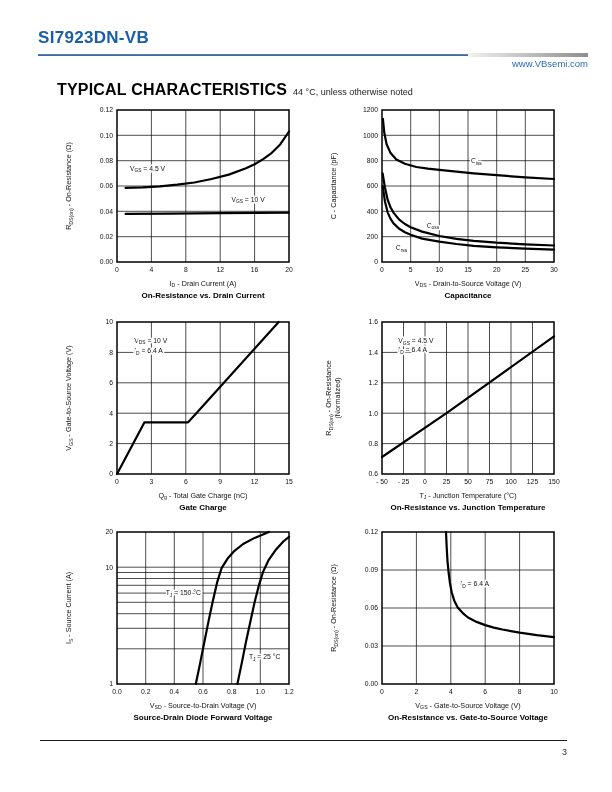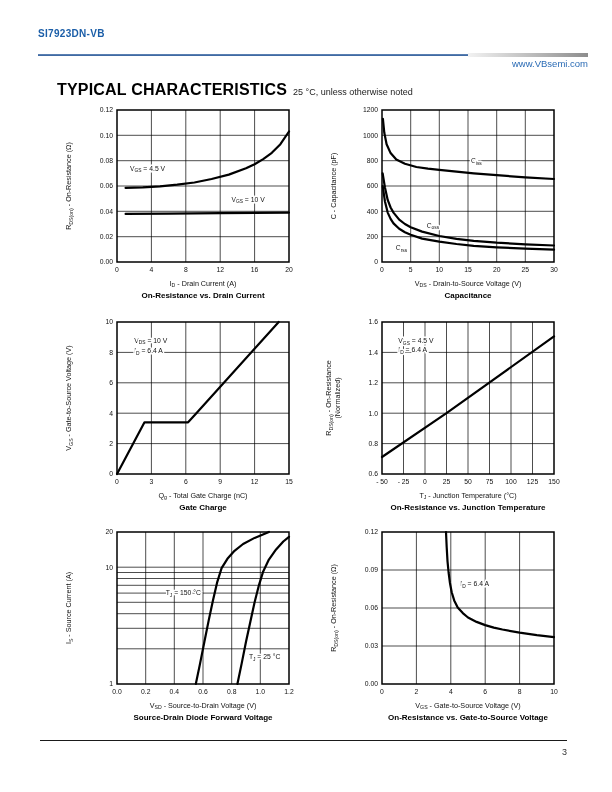--- a/index.html
+++ b/index.html
@@ -1,18 +1,18 @@
 <!DOCTYPE html>
 <html><head>
 <meta charset="utf-8">
 <style>
   html,body{margin:0;padding:0;background:#fff;}
   .page{position:relative;width:612px;height:792px;background:#fff;overflow:hidden;
         font-family:"Liberation Sans",sans-serif;color:#111;}
-  .doc-title{position:absolute;left:38px;top:28px;font-size:10px;font-weight:bold;color:#1b5ea8;letter-spacing:.3px;}
+  .doc-title{position:absolute;left:38px;top:28px;font-size:17px;font-weight:bold;color:#1b5ea8;letter-spacing:.3px;}
   .title-rule{position:absolute;left:38px;top:54px;width:430px;height:2.4px;
               background:linear-gradient(#6589b8,#34609c);}
   .logo{position:absolute;left:452px;top:24px;width:136px;height:32px;}
   .logo-bar{position:absolute;left:468px;top:53px;width:120px;height:3.5px;
             background:linear-gradient(to right,#f2f2f2,#8d8d8d);}
   .logo-url{position:absolute;left:468px;top:58px;width:120px;text-align:right;
             font-size:9.5px;font-weight:normal;color:#2a6bb5;}
   .section-heading{position:absolute;left:57px;top:81px;white-space:nowrap;}
   .sh-bold{font-size:16px;font-weight:bold;color:#000;letter-spacing:.2px;}
   .sh-note{font-size:9px;color:#222;margin-left:6px;}
@@ -26,21 +26,21 @@
 
 <div class="page">
 
   <div class="doc-title">SI7923DN-VB</div>
   <div class="title-rule"></div>
 
   <div class="logo-bar"></div>
   <div class="logo-url">www.VBsemi.com</div>
 
   <div class="section-heading">
-    <span class="sh-bold">TYPICAL CHARACTERISTICS</span><span class="sh-note">25 °C, unless otherwise noted</span>
+    <span class="sh-bold">TYPICAL CHARACTERISTICS</span><span class="sh-note">44 °C, unless otherwise noted</span>
   </div>
 
   <div class="chart" style="left:55px;top:100px;"><svg width="250" height="213" viewBox="0 0 250 213">
         <line x1="96.4" y1="10" x2="96.4" y2="162" stroke="#000" stroke-width="0.7"></line>
         <line x1="130.8" y1="10" x2="130.8" y2="162" stroke="#000" stroke-width="0.7"></line>
         <line x1="165.2" y1="10" x2="165.2" y2="162" stroke="#000" stroke-width="0.7"></line>
         <line x1="199.6" y1="10" x2="199.6" y2="162" stroke="#000" stroke-width="0.7"></line>
         <line x1="62" y1="136.7" x2="234" y2="136.7" stroke="#000" stroke-width="0.7"></line>
         <line x1="62" y1="111.3" x2="234" y2="111.3" stroke="#000" stroke-width="0.7"></line>
         <line x1="62" y1="86.0" x2="234" y2="86.0" stroke="#000" stroke-width="0.7"></line>

